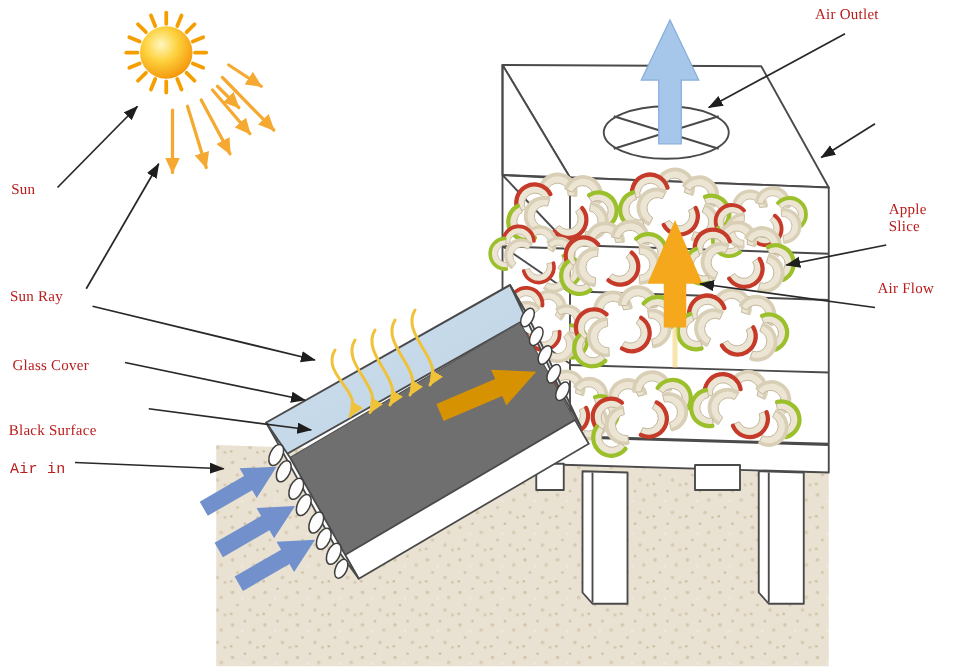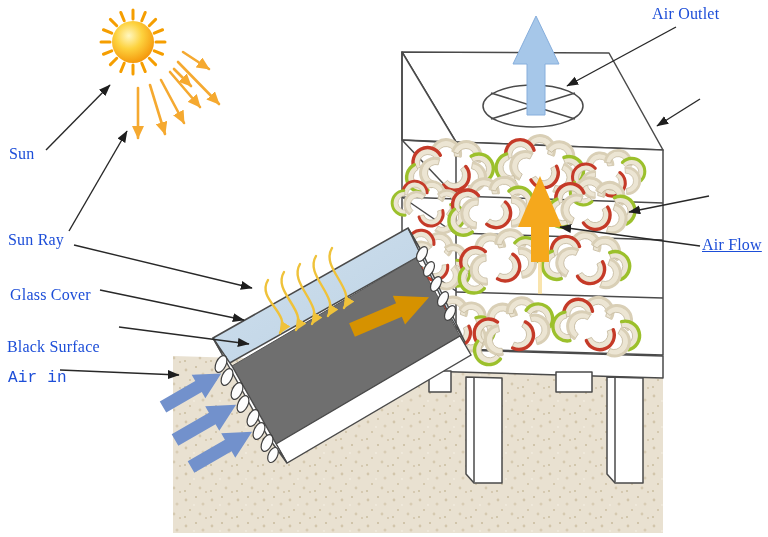--- a/index.html
+++ b/index.html
@@ -1,19 +1,19 @@
 <!DOCTYPE html>
 <html style="--line: #4a4a4a; --ray-yellow: #f5a930; --curved-ray: #efc23a; --inlet-arrow-blue: #7291cc; --outlet-arrow-blue: #a6c7e9; --airflow-orange: #f5a81c; --collector-arrow-orange: #d69200; --absorber-gray: #6f6f6f; --glass-blue: #c9dcea; --sand: #e9e1d1; --sand-speckle: #d2c5ab; --apple-flesh: #ece5d3; --apple-red: #c53a28; --apple-green: #9cc02c; --sun-core: #fff7c0; --sun-mid: #fdd23e; --sun-edge: #f49206;"><head>
 <meta charset="utf-8">
 <style>
   html,body{margin:0;padding:0;background:#fff;}
   #stage{position:relative;width:768px;height:537px;background:#fff;overflow:hidden;
          font-family:"Liberation Serif","DejaVu Serif",serif;}
   svg{position:absolute;left:0;top:0;}
-  .label{position:absolute;font-size:16px;line-height:1.16;color:#1d4ed8;letter-spacing:.2px;}
+  .label{position:absolute;font-size:12px;line-height:1.16;color:#b91c1c;letter-spacing:.2px;}
   
   .wire{stroke:var(--line,#4a4a4a);stroke-width:1.5;fill:none;stroke-linejoin:round;}
   .wirefill{stroke:var(--line,#4a4a4a);stroke-width:1.5;fill:#ffffff;stroke-linejoin:round;}
   .leader{stroke:#282828;stroke-width:1.4;fill:none;marker-end:url(#mblk);}
   .ray-line{stroke:var(--ray-yellow,#f5a930);stroke-width:2.6;fill:none;marker-end:url(#myel);stroke-linecap:round;}
   .ray-curve{stroke:var(--curved-ray,#efc23a);stroke-width:2.4;fill:none;marker-end:url(#myel2);stroke-linecap:round;}
   .glass{fill:url(#glassgrad);stroke:var(--line,#4a4a4a);stroke-width:1.6;}
   .absorber{fill:var(--absorber-gray,#6f6f6f);stroke:#555;stroke-width:1;}
   .holeface{fill:#ffffff;stroke:var(--line,#4a4a4a);stroke-width:1.4;}
   .holeface-blue{fill:#e3edf5;stroke:var(--line,#4a4a4a);stroke-width:1.4;}
@@ -258,15 +258,16 @@
     <line class="leader" x1="700" y1="246" x2="560" y2="227"></line>
   </g>
 </svg>
 
 <div class="label" style="left:9px;top:145px;text-align:right;">Sun</div>
 <div class="label" style="left:8px;top:231px;">Sun Ray</div>
 <div class="label" style="left:10px;top:274px;margin-top:12px;">Glass Cover</div>
 <div class="label" style="left:7px;top:314px;margin-top:24px;">Black Surface</div>
 <div class="label" style="left:8px;top:369px;font-family:Liberation Mono, monospace;">Air in</div>
 <div class="label" style="left:652px;top:5px;">Air Outlet</div>
-<div class="label" style="left:702px;top:236px;white-space:nowrap;text-decoration:underline;">Air Flow</div>
+<div class="label" style="left:711px;top:161px;width:48px;">Apple Slice</div>
+<div class="label" style="left:702px;top:224px;white-space:nowrap;">Air Flow</div>
 
 </div>
 
 </body></html>

